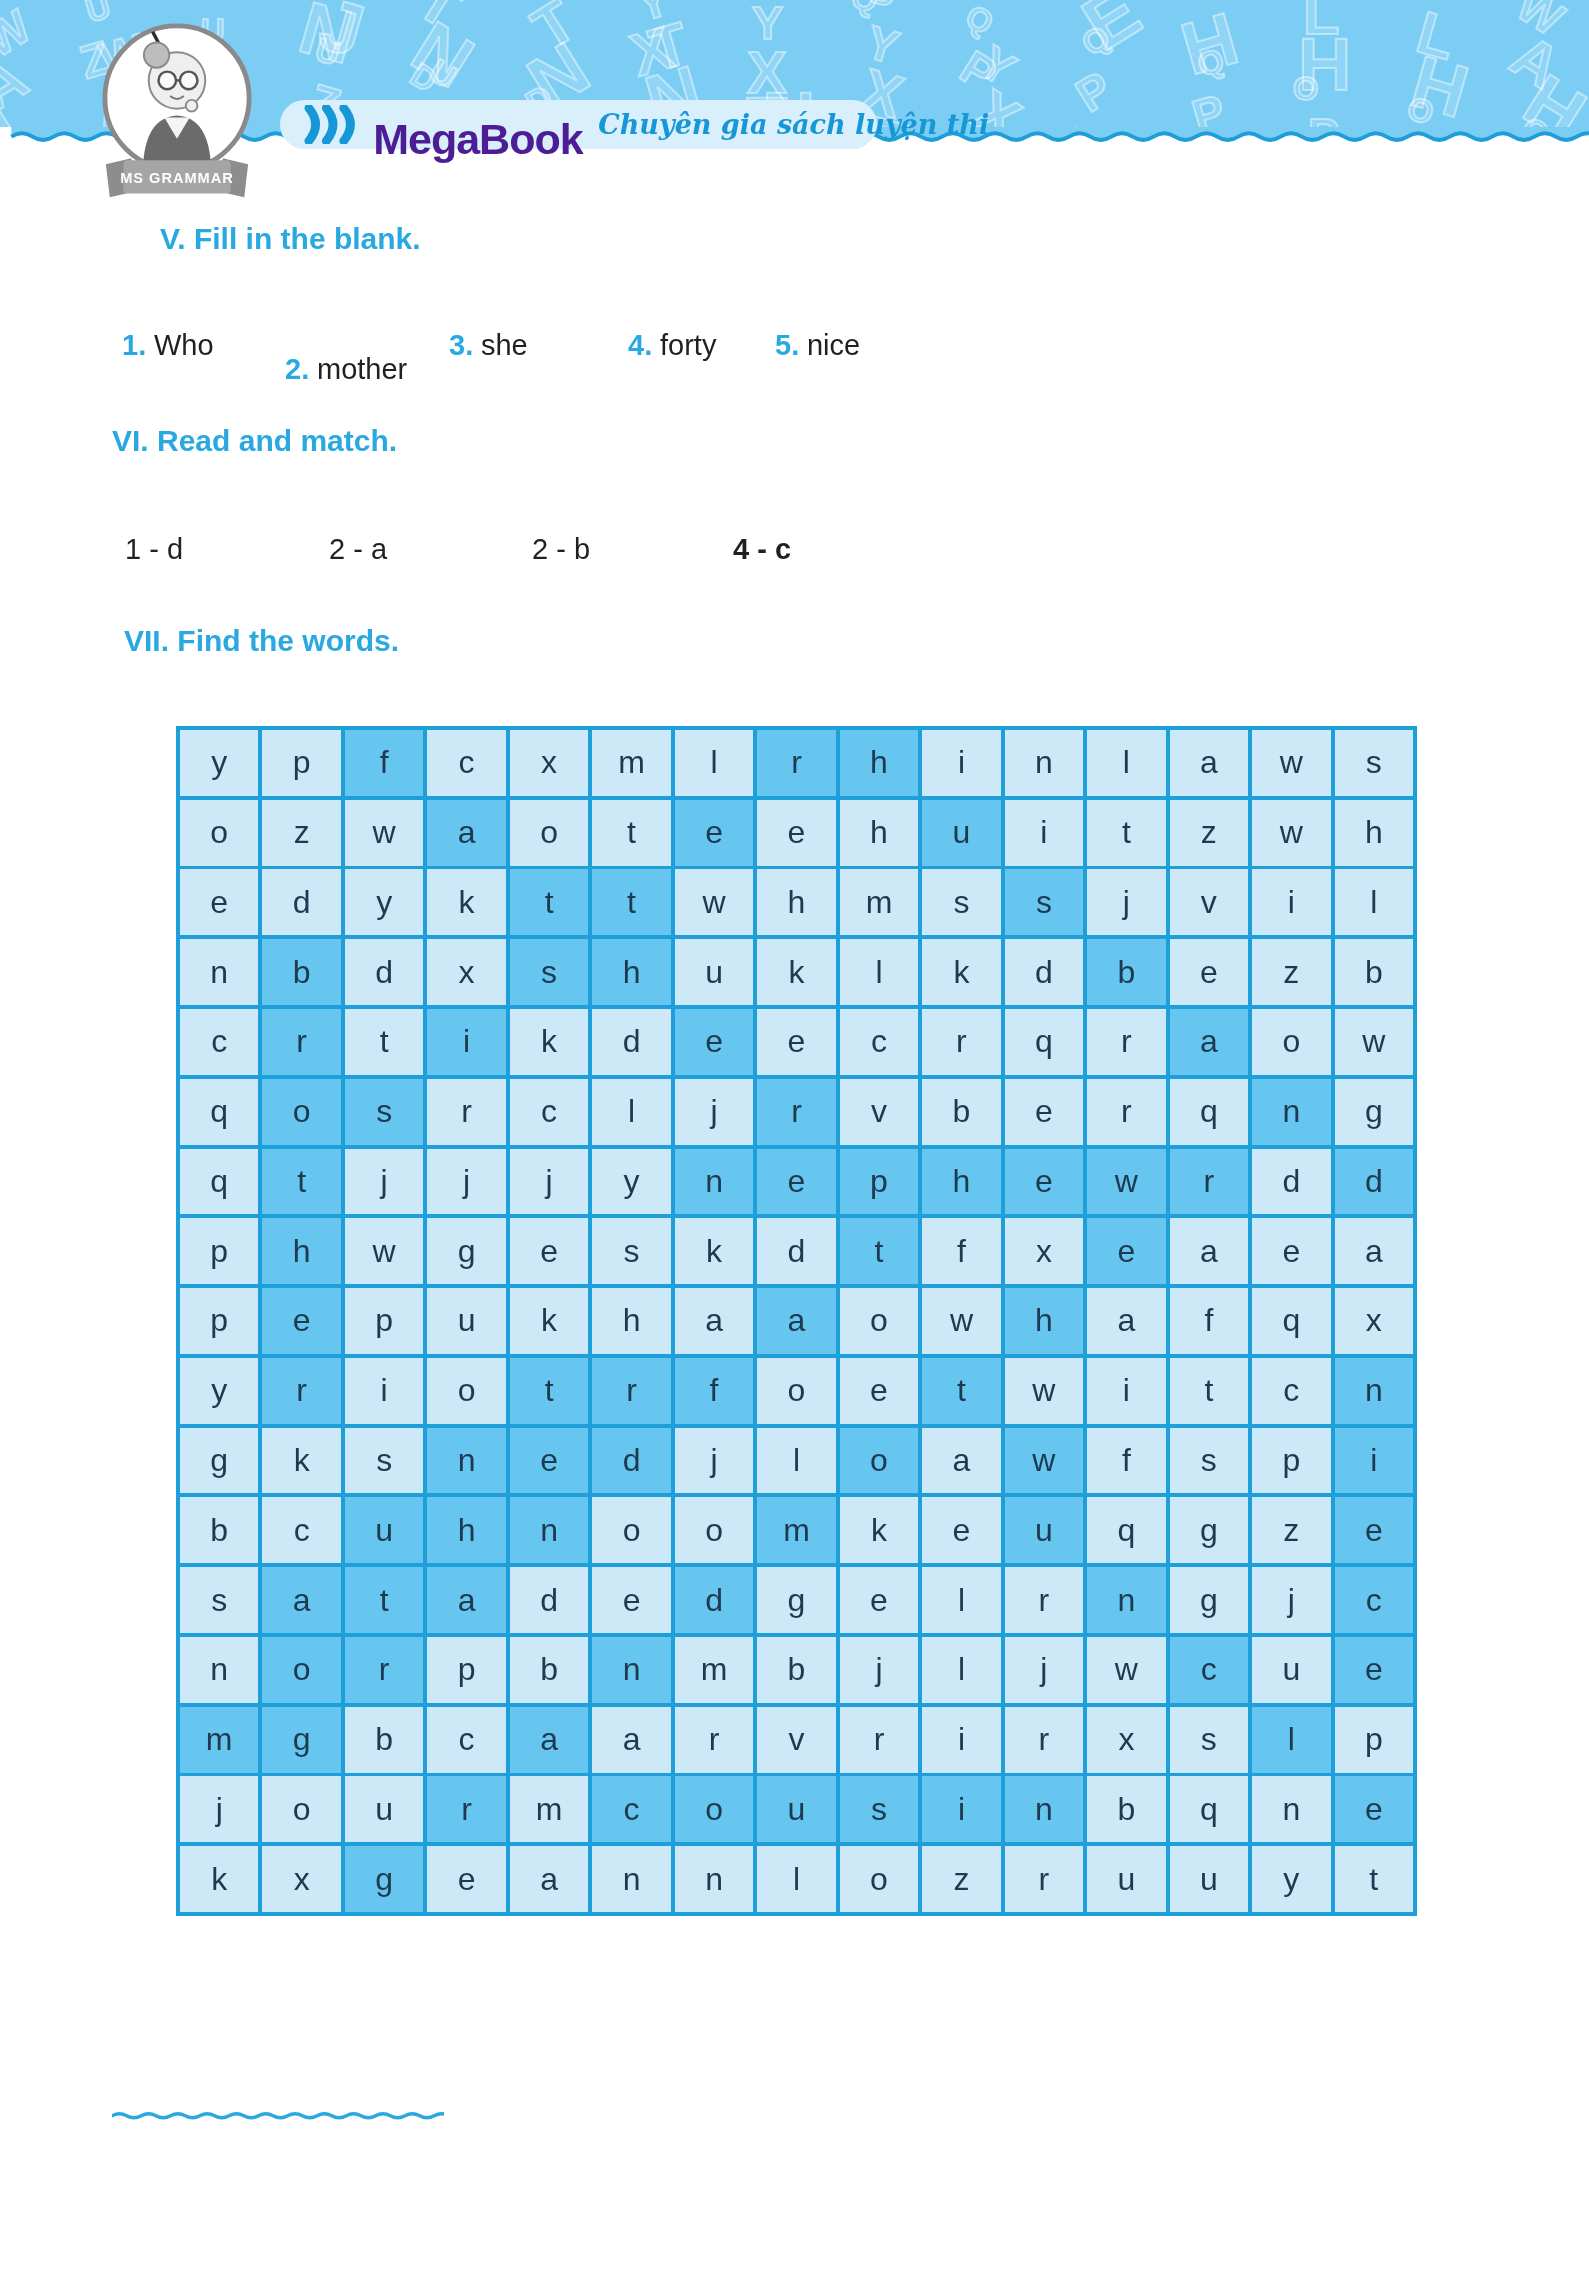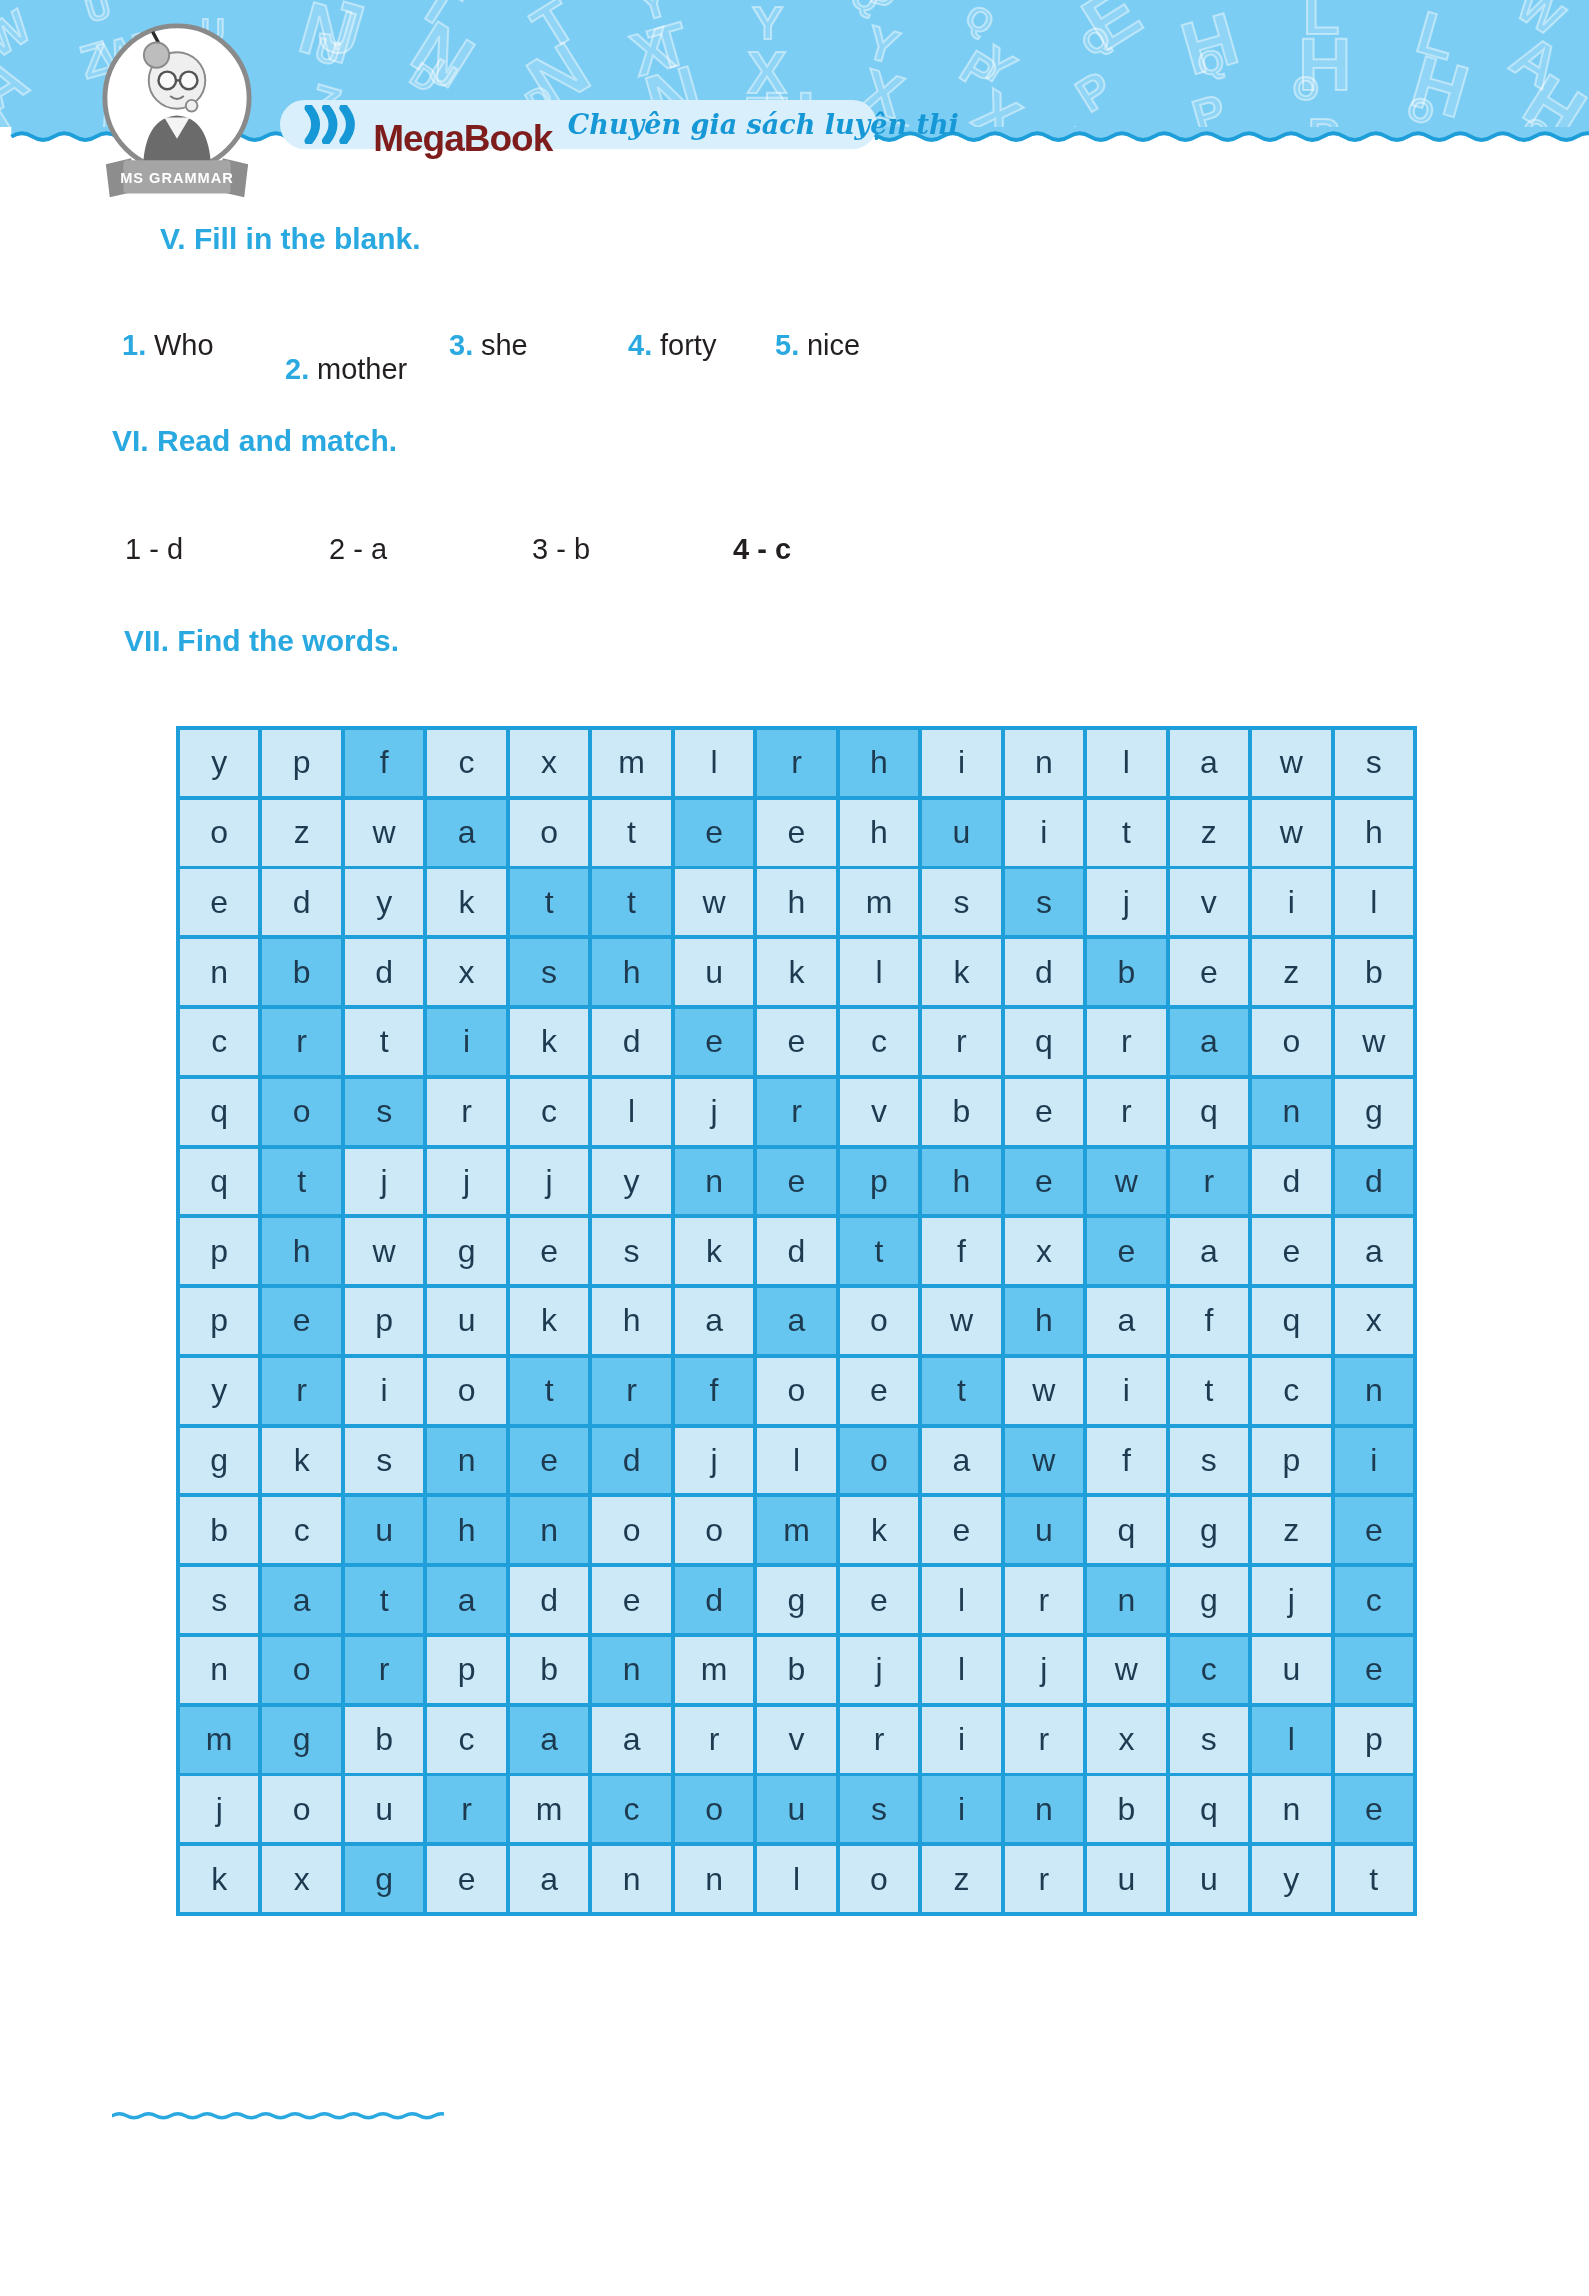--- a/index.html
+++ b/index.html
@@ -9,21 +9,21 @@
   
   .band{position:absolute;left:0;top:0;width:1590px;height:127px;background:#7bcdf3;overflow:hidden;}
   .band .pat{position:absolute;font-weight:bold;color:rgba(255,255,255,0.16);
              -webkit-text-stroke:2px rgba(255,255,255,0.45);user-select:none;line-height:1;}
   .band-wave{position:absolute;left:0;top:127px;width:1590px;height:25px;display:block;}
 
   
   .pill{position:absolute;left:280px;top:100px;width:597px;height:49px;background:#d9effb;
         border-radius:25px;display:flex;align-items:center;padding:0 23.4px;box-sizing:border-box;z-index:5;}
   .chevrons{flex:0 0 auto;margin-right:9.8px;display:block;}
-  .brand{font-size:37px;font-weight:bold;color:#7f1d1d;letter-spacing:-1px;white-space:nowrap;margin-top:29px;}
+  .brand{font-size:43px;font-weight:bold;color:#4c1d95;letter-spacing:-1px;white-space:nowrap;margin-top:29px;}
   .slogan{font-size:27px;font-weight:bold;font-style:italic;color:#1798d6;margin-left:15.6px;
           font-family:"DejaVu Serif",serif;white-space:nowrap;}
 
   
   .badge{position:absolute;left:94px;top:19.5px;width:166px;height:190px;z-index:6;}
 
   
   .heading{position:absolute;font-size:30px;font-weight:bold;color:#29a9e0;white-space:nowrap;}
   .ans-item{position:absolute;font-size:29px;color:#231f20;white-space:nowrap;}
   .ans-item .num{font-weight:bold;color:#29a9e0;margin-right:7.8px;}
@@ -167,21 +167,21 @@
   <div class="ans-item" style="left:612px;top:329px;margin-left:16px;">
     <span class="num">4.</span><span>forty</span>
   </div>
   <div class="ans-item" style="left:775px;top:329px;">
     <span class="num">5.</span><span>nice</span>
   </div>
 
   <div class="heading" style="left:112px;top:424px;">VI. Read and match.</div>
   <div class="match-item" style="left:125px;top:533px;">1 - d</div>
   <div class="match-item" style="left:329px;top:533px;">2 - a</div>
-  <div class="match-item" style="left:532px;top:533px;">3 - b</div>
+  <div class="match-item" style="left:532px;top:533px;">2 - b</div>
   <div class="match-item" style="left:733px;top:533px;font-weight:bold;">4 - c</div>
 
   <div class="heading" style="left:124px;top:624px;">VII. Find the words.</div>
   <div class="word-grid" id="wordGrid">
       <div class="cell">y</div>
       <div class="cell">p</div>
       <div class="cell hl">f</div>
       <div class="cell">c</div>
       <div class="cell">x</div>
       <div class="cell">m</div>

